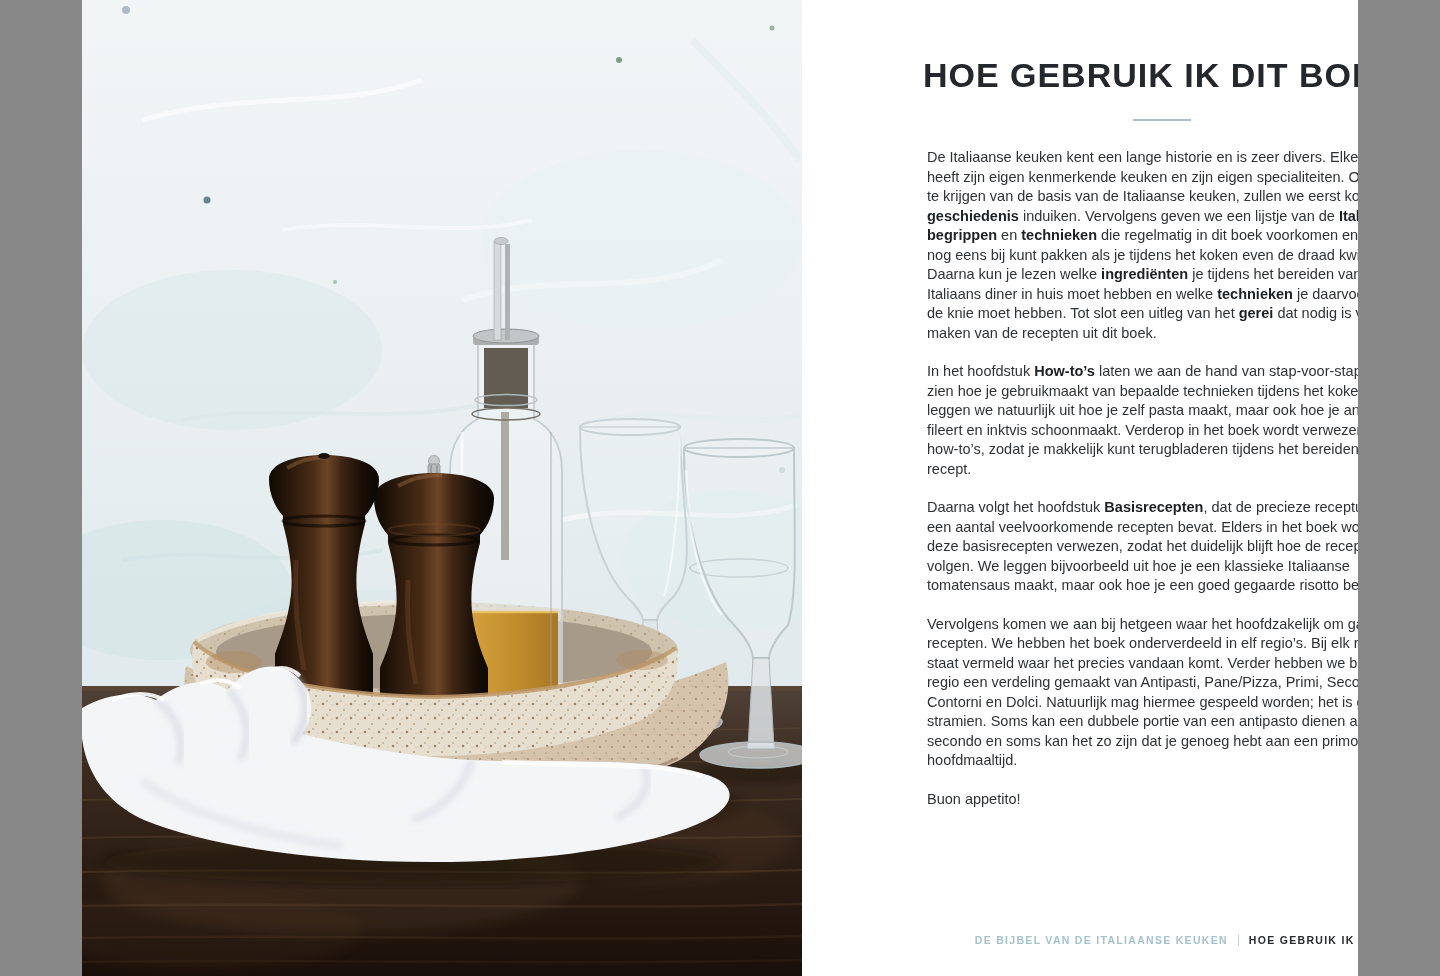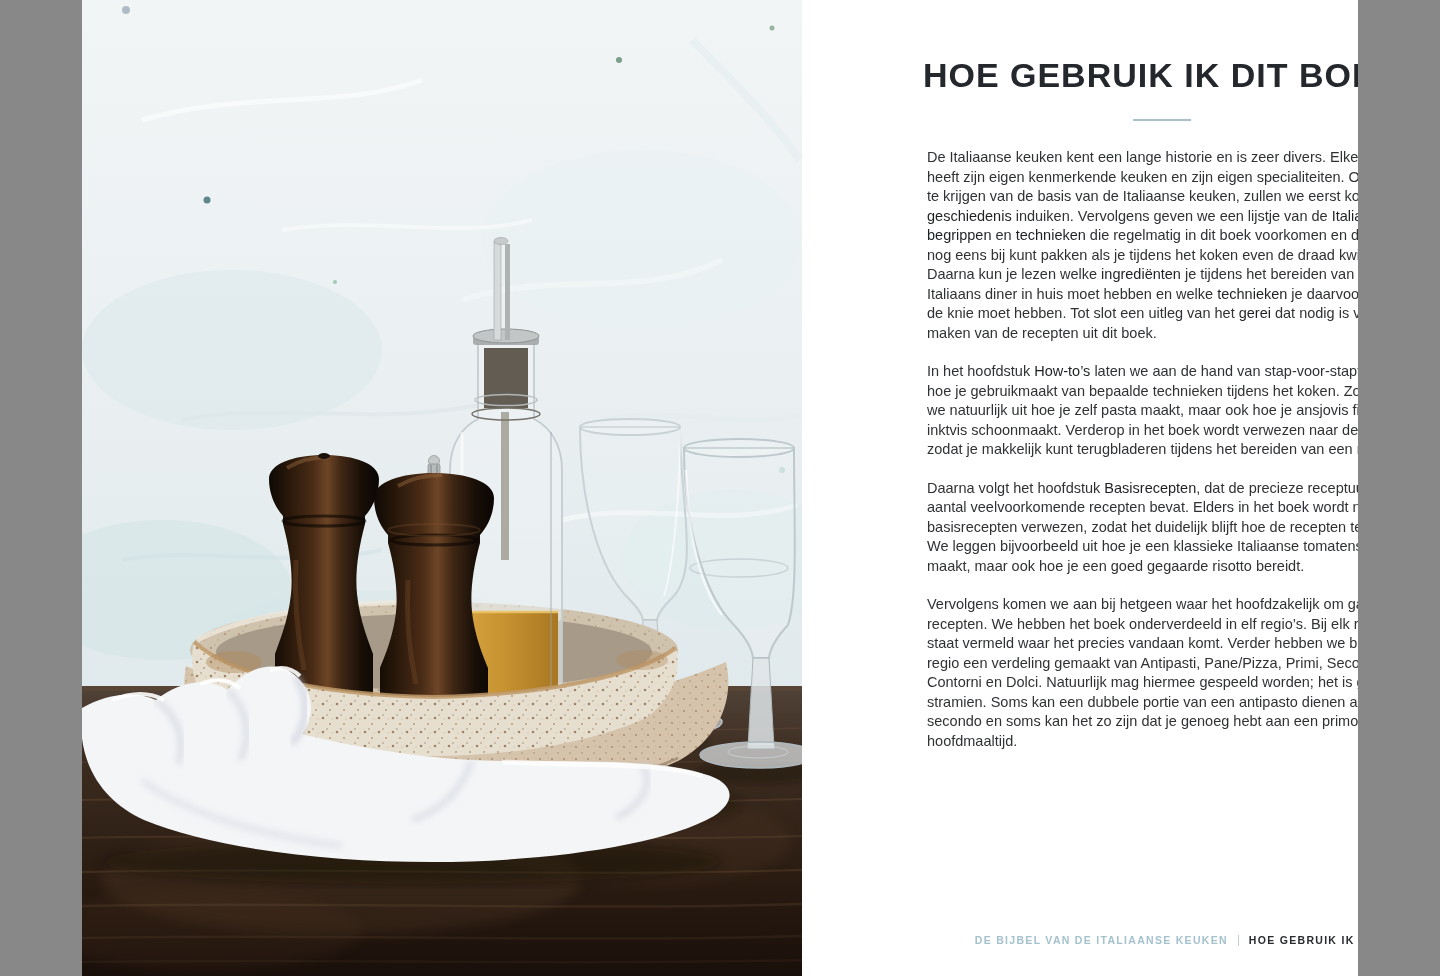--- a/index.html
+++ b/index.html
@@ -17,21 +17,21 @@
     font-size:34px; font-weight:bold; letter-spacing:1px;
     color:#24272b;
   }
   .title-divider { width:58px; height:2px; background:#a9c0cb; margin:24px auto 27px auto; }
   .body-text {
     margin-left:125px; width:498px;
     font-size:14.5px; line-height:19.5px; color:#2f3235;
     text-align:left;
   }
   .body-text p { margin:0 0 19px 0; }
-  .body-text strong { font-weight:normal; color:#1e2124; }
+  .body-text strong { font-weight:bold; color:#1e2124; }
   .page-footer {
     position:absolute; right:62px; bottom:30px;
     display:flex; align-items:center;
     font-size:10.5px; font-weight:bold; letter-spacing:1.3px; white-space:nowrap;
   }
   .footer-book { color:#a4c2cd;text-align:center; }
   .footer-sep { width:1px; height:11px; background:#c3cad0; margin:0 10px; }
   .footer-chapter { color:#282b2f; }
   .footer-pagenum { color:#282b2f; margin-left:28px; letter-spacing:.5px; font-size:11px;text-align:center; }
 </style>
@@ -228,20 +228,21 @@
   </div>
 
   <div class="page-half">
     <h1 class="page-title">HOE GEBRUIK IK DIT BOEK</h1>
     <div class="title-divider"></div>
     <div class="body-text">
         <p>De Italiaanse keuken kent een lange historie en is zeer divers. Elke regio heeft zijn eigen kenmerkende keuken en zijn eigen specialiteiten. Om kennis te krijgen van de basis van de Italiaanse keuken, zullen we eerst kort de <strong>geschiedenis</strong> induiken. Vervolgens geven we een lijstje van de <strong>Italiaanse begrippen</strong> en <strong>technieken</strong> die regelmatig in dit boek voorkomen en die je er nog eens bij kunt pakken als je tijdens het koken even de draad kwijt bent. Daarna kun je lezen welke <strong>ingrediënten</strong> je tijdens het bereiden van een Italiaans diner in huis moet hebben en welke <strong>technieken</strong> je daarvoor onder de knie moet hebben. Tot slot een uitleg van het <strong>gerei</strong> dat nodig is voor het maken van de recepten uit dit boek.</p>
         <p>In het hoofdstuk <strong>How-to’s</strong> laten we aan de hand van stap-voor-stapfoto’s zien hoe je gebruikmaakt van bepaalde technieken tijdens het koken. Zo leggen we natuurlijk uit hoe je zelf pasta maakt, maar ook hoe je ansjovis fileert en inktvis schoonmaakt. Verderop in het boek wordt verwezen naar de how-to’s, zodat je makkelijk kunt terugbladeren tijdens het bereiden van een recept.</p>
         <p>Daarna volgt het hoofdstuk <strong>Basisrecepten</strong>, dat de precieze receptuur van een aantal veelvoorkomende recepten bevat. Elders in het boek wordt naar deze basisrecepten verwezen, zodat het duidelijk blijft hoe de recepten te volgen. We leggen bijvoorbeeld uit hoe je een klassieke Italiaanse tomatensaus maakt, maar ook hoe je een goed gegaarde risotto bereidt.</p>
         <p>Vervolgens komen we aan bij hetgeen waar het hoofdzakelijk om gaat: de recepten. We hebben het boek onderverdeeld in elf regio’s. Bij elk recept staat vermeld waar het precies vandaan komt. Verder hebben we binnen elke regio een verdeling gemaakt van Antipasti, Pane/Pizza, Primi, Secondi, Contorni en Dolci. Natuurlijk mag hiermee gespeeld worden; het is geen vast stramien. Soms kan een dubbele portie van een antipasto dienen als secondo en soms kan het zo zijn dat je genoeg hebt aan een primo als hoofdmaaltijd.</p>
+        <p>Buon appetito!</p>
       </div>
     <div class="page-footer">
       <span class="footer-book">DE BIJBEL VAN DE ITALIAANSE KEUKEN</span>
       <span class="footer-sep"></span>
       <span class="footer-chapter">HOE GEBRUIK IK DIT BOEK</span>
       <span class="footer-pagenum">11</span>
     </div>
   </div>
 
 </div>

